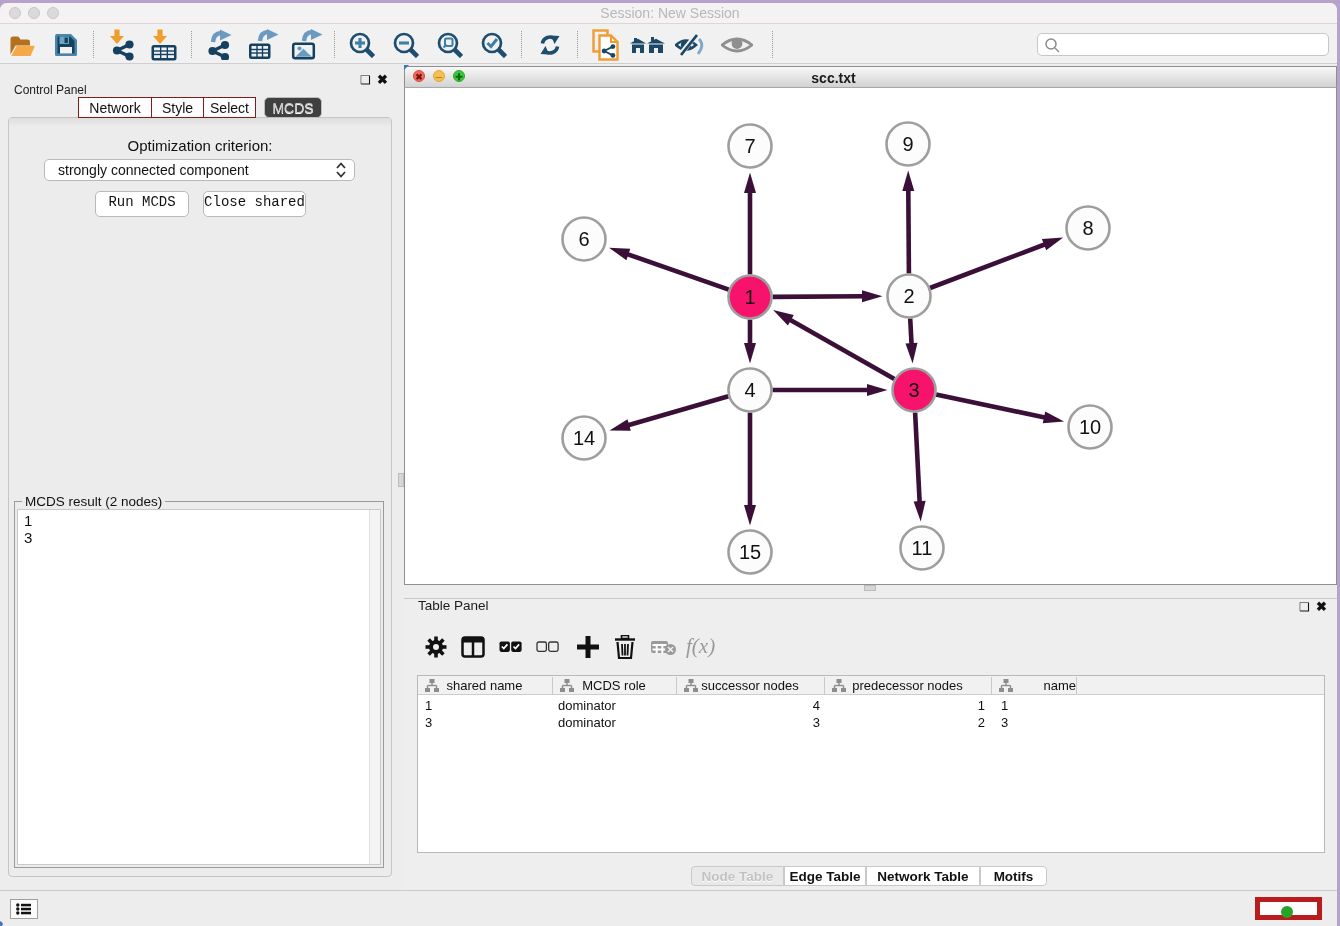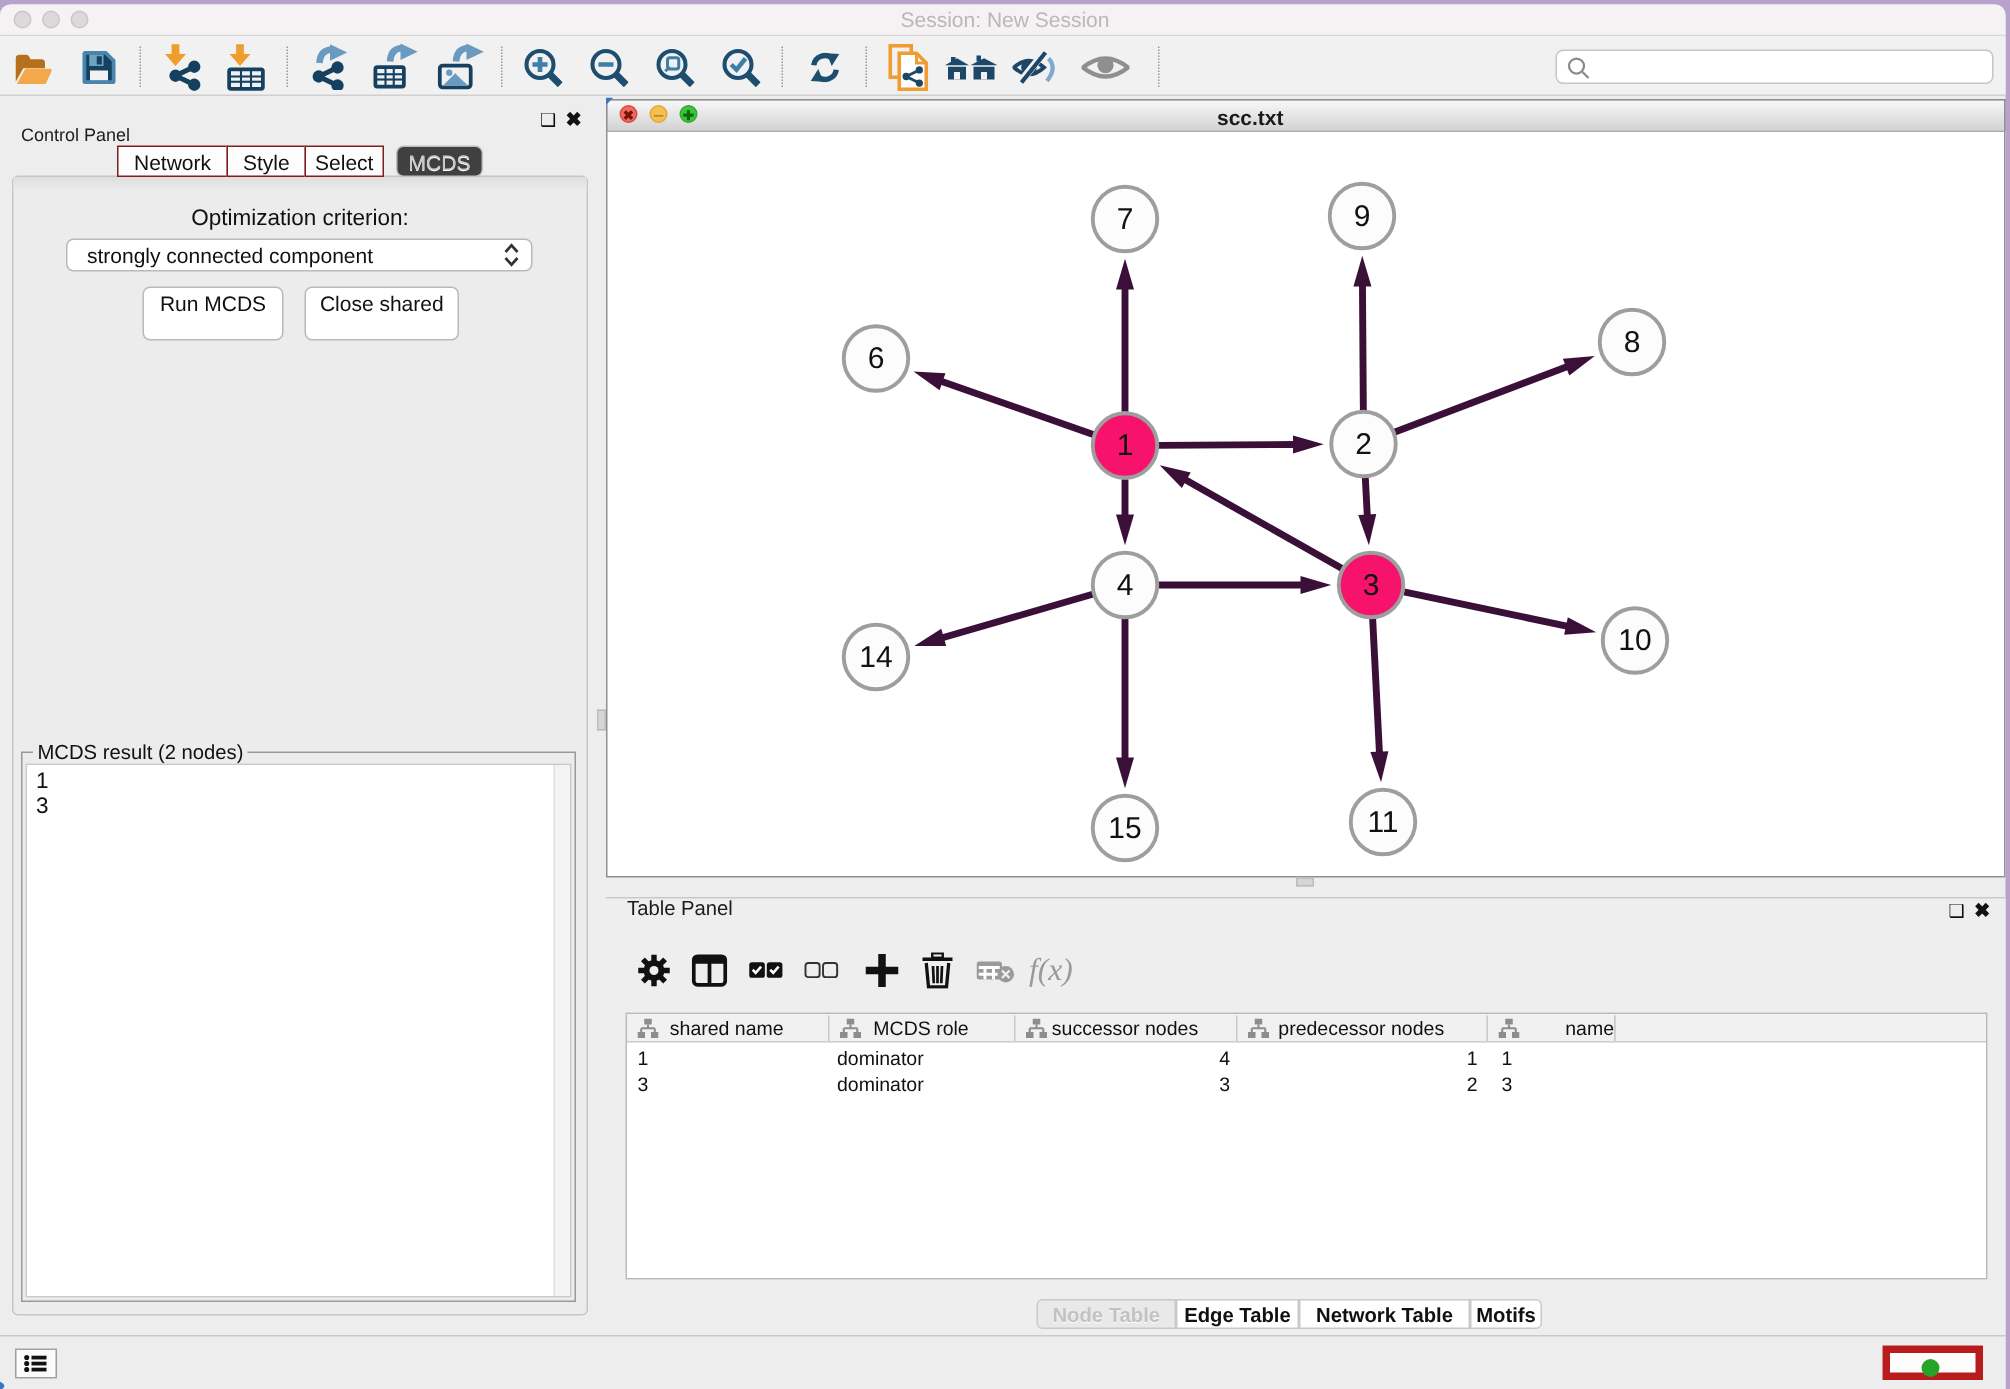--- a/index.html
+++ b/index.html
@@ -14,21 +14,21 @@
 .sep { top:31px; width:1px; height:27px; border-left:1px dotted #9a9a9a; }
 #searchbox { left:1037px; top:33px; width:292px; height:23px; background:#fff; border:1px solid #c6c6c6; border-radius:5px; }
 
 #cp-title { left:14px; top:71px; font-size:12px; color:#1c1c1c;margin-top:12px; }
 .winbtn { font-size:13px; color:#111; }
 .tab { position:absolute; top:97px; height:21px; background:#fdfdfd; border:1px solid #7f1d1d; font-size:14px; color:#111; text-align:center; line-height:20px; }
 #cp-panel { left:8px; top:117px; width:384px; height:760px; background:#ececec; border:1px solid #c6c6c6; border-radius:4px; }
 #cp-shade { left:9px; top:118px; width:382px; height:9px; background:linear-gradient(#dedede,#ececec); }
 #opt-label { left:0px; top:137px; width:400px; text-align:center; font-size:15px; color:#111; }
 #dropdown { left:44px; top:159px; width:311px; height:22px; background:#fff; border:1px solid #b9b9b9; border-radius:5px; font-size:14px; color:#111; line-height:20px; padding-left:13px; }
-.btn { position:absolute; height:36px; background:#fff; border:1px solid #b9b9b9; border-radius:5px; font-size:14px; color:#111; text-align:center; line-height:20px; }
+.btn { position:absolute; height:26px; background:#fff; border:1px solid #b9b9b9; border-radius:5px; font-size:14px; color:#111; text-align:center; line-height:20px;font-family:Liberation Mono, monospace; }
 #mcds-group { left:14px; top:501px; width:370px; height:367px; border:1px solid #9a9a9a; }
 #mcds-label { left:22px; top:494px; font-size:13.5px; color:#111; background:#ececec; padding:0 3px; }
 #mcds-white { left:17px; top:509px; width:364px; height:356px; background:#fff; border:1px solid #c9c9c9; font-size:15px; color:#111; line-height:17px; padding:2px 0 0 6px; }
 #mcds-scroll { left:369px; top:510px; width:11px; height:354px; background:#f4f4f4; border-left:1px solid #e0e0e0; }
 
 #netwin { left:404px; top:66px; width:933px; height:519px; border:1px solid #8f8f8f; background:#fff; }
 #nettitle { left:404px; top:66px; width:933px; height:22px; background:linear-gradient(#f8f8f8,#d2d2d2); border:1px solid #8f8f8f; border-bottom:1px solid #a8a8a8; }
 #nettitle-text { left:404px; top:70px; width:837px; text-align:center; font-size:14px; font-weight:bold; color:#1a1a1a;margin-left:11px; }
 .mac { width:12px; height:12px; border-radius:50%; top:70px; text-align:center; font-size:9px; font-weight:bold; line-height:12px; }
 .grip { background:#d6d6d6; border:1px solid #bcbcbc; }
@@ -397,21 +397,21 @@
 <div class="abs td" style="left:1001px;top:698px">1</div>
 <div class="abs td" style="left:425px;top:715px">3</div>
 <div class="abs td" style="left:558px;top:715px">dominator</div>
 <div class="abs td" style="left:810px;top:715px;width:10px;text-align:right">3</div>
 <div class="abs td" style="left:975px;top:715px;width:10px;text-align:right">2</div>
 <div class="abs td" style="left:1001px;top:715px">3</div>
 
 <div class="btab" style="left:691px;width:93px;background:#e9e9e9;color:#c2c2c2;text-shadow:0 1px 0 #fff;border-radius:4px 0 0 4px">Node Table</div>
 <div class="btab" style="left:784px;width:82px">Edge Table</div>
 <div class="btab" style="left:866px;width:114px">Network Table</div>
-<div class="btab" style="left:980px;width:48px;border-radius:0 4px 4px 0">Motifs</div>
+<div class="btab" style="left:980px;width:67px;border-radius:0 4px 4px 0">Motifs</div>
 
 <div id="statusbar" class="abs"></div>
 <div id="listbtn" class="abs">
     <svg width="16" height="12" style="position:absolute;left:5px;top:3px">
       <circle cx="1.8" cy="2" r="1.7" fill="#111"></circle>
       <rect x="5" y="0.8" width="10" height="2.5" fill="#111"></rect>
       <circle cx="1.8" cy="6" r="1.7" fill="#111"></circle>
       <rect x="5" y="4.8" width="10" height="2.5" fill="#111"></rect>
       <circle cx="1.8" cy="10" r="1.7" fill="#111"></circle>
       <rect x="5" y="8.8" width="10" height="2.5" fill="#111"></rect>

